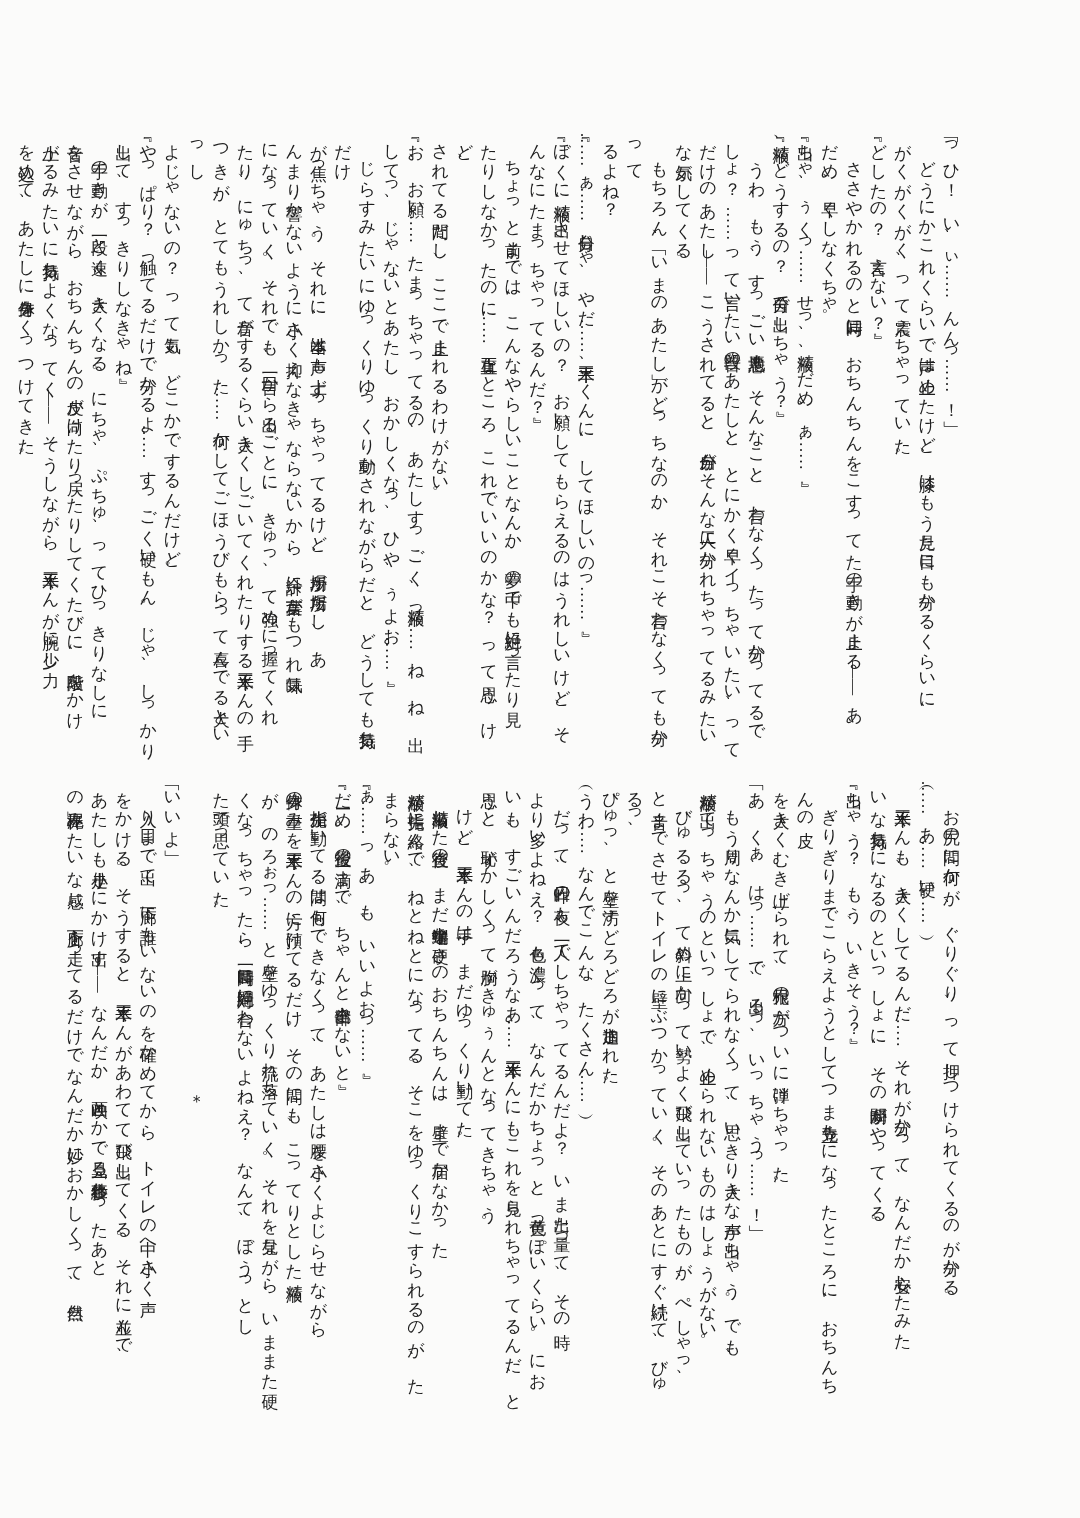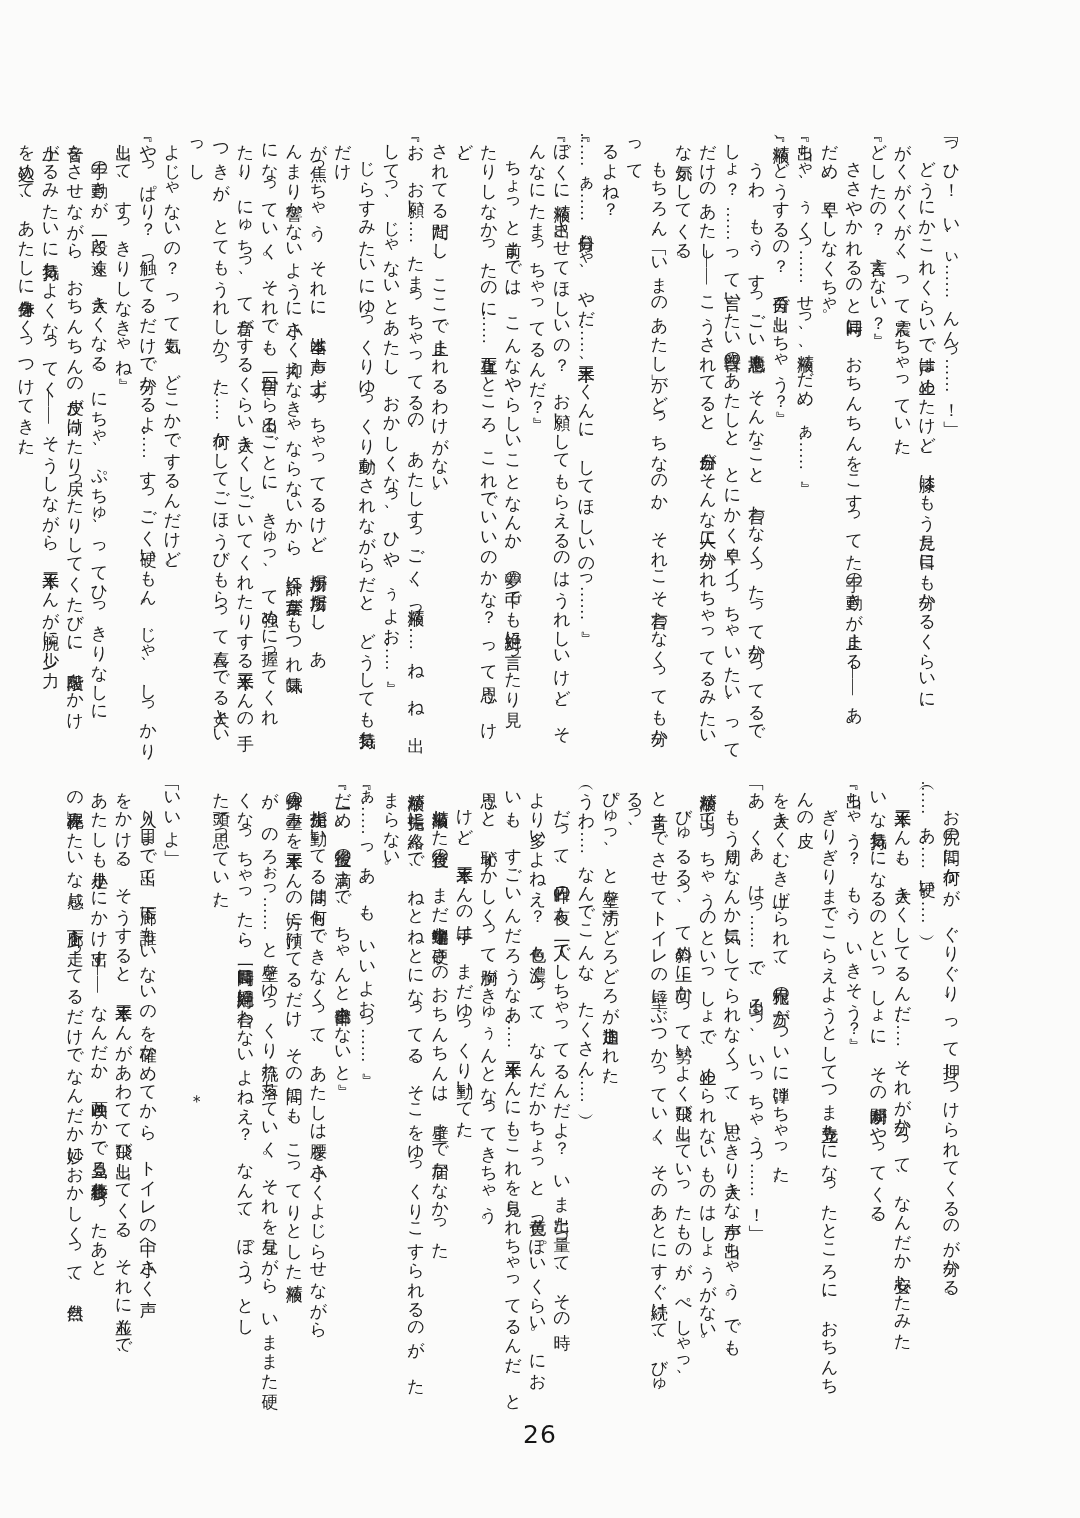--- a/index.html
+++ b/index.html
@@ -130,14 +130,13 @@
       <p class="line">が、のろぉっ……と壁をゆっくり流れ落ちていく。それを見ながら、いままた硬</p>
       <p class="line">くなっちゃったら、一時間目に絶対間に合わないよねえ？　なんて、ぼうっとし</p>
       <p class="line">た頭で思っていた。</p>
       <p class="line divider">＊</p>
       <p class="line">「いいよ」</p>
       <p class="line">　入り口まで出て、廊下に誰もいないのを確かめてから、トイレの中へ小さく声</p>
       <p class="line">をかける。そうすると、三木平くんがあわてて飛び出してくる。それに並んで、</p>
       <p class="line">あたしも小走りにかけ出す――なんだか、映画とかで見る「一仕事終わったあと</p>
       <p class="line">の泥棒」みたいな感じ。廊下を走ってるだけでなんだか妙におかしくって、自然</p>
     </div>
-  <div class="pagenum">26</div>
 </div>
 
 </body></html>

